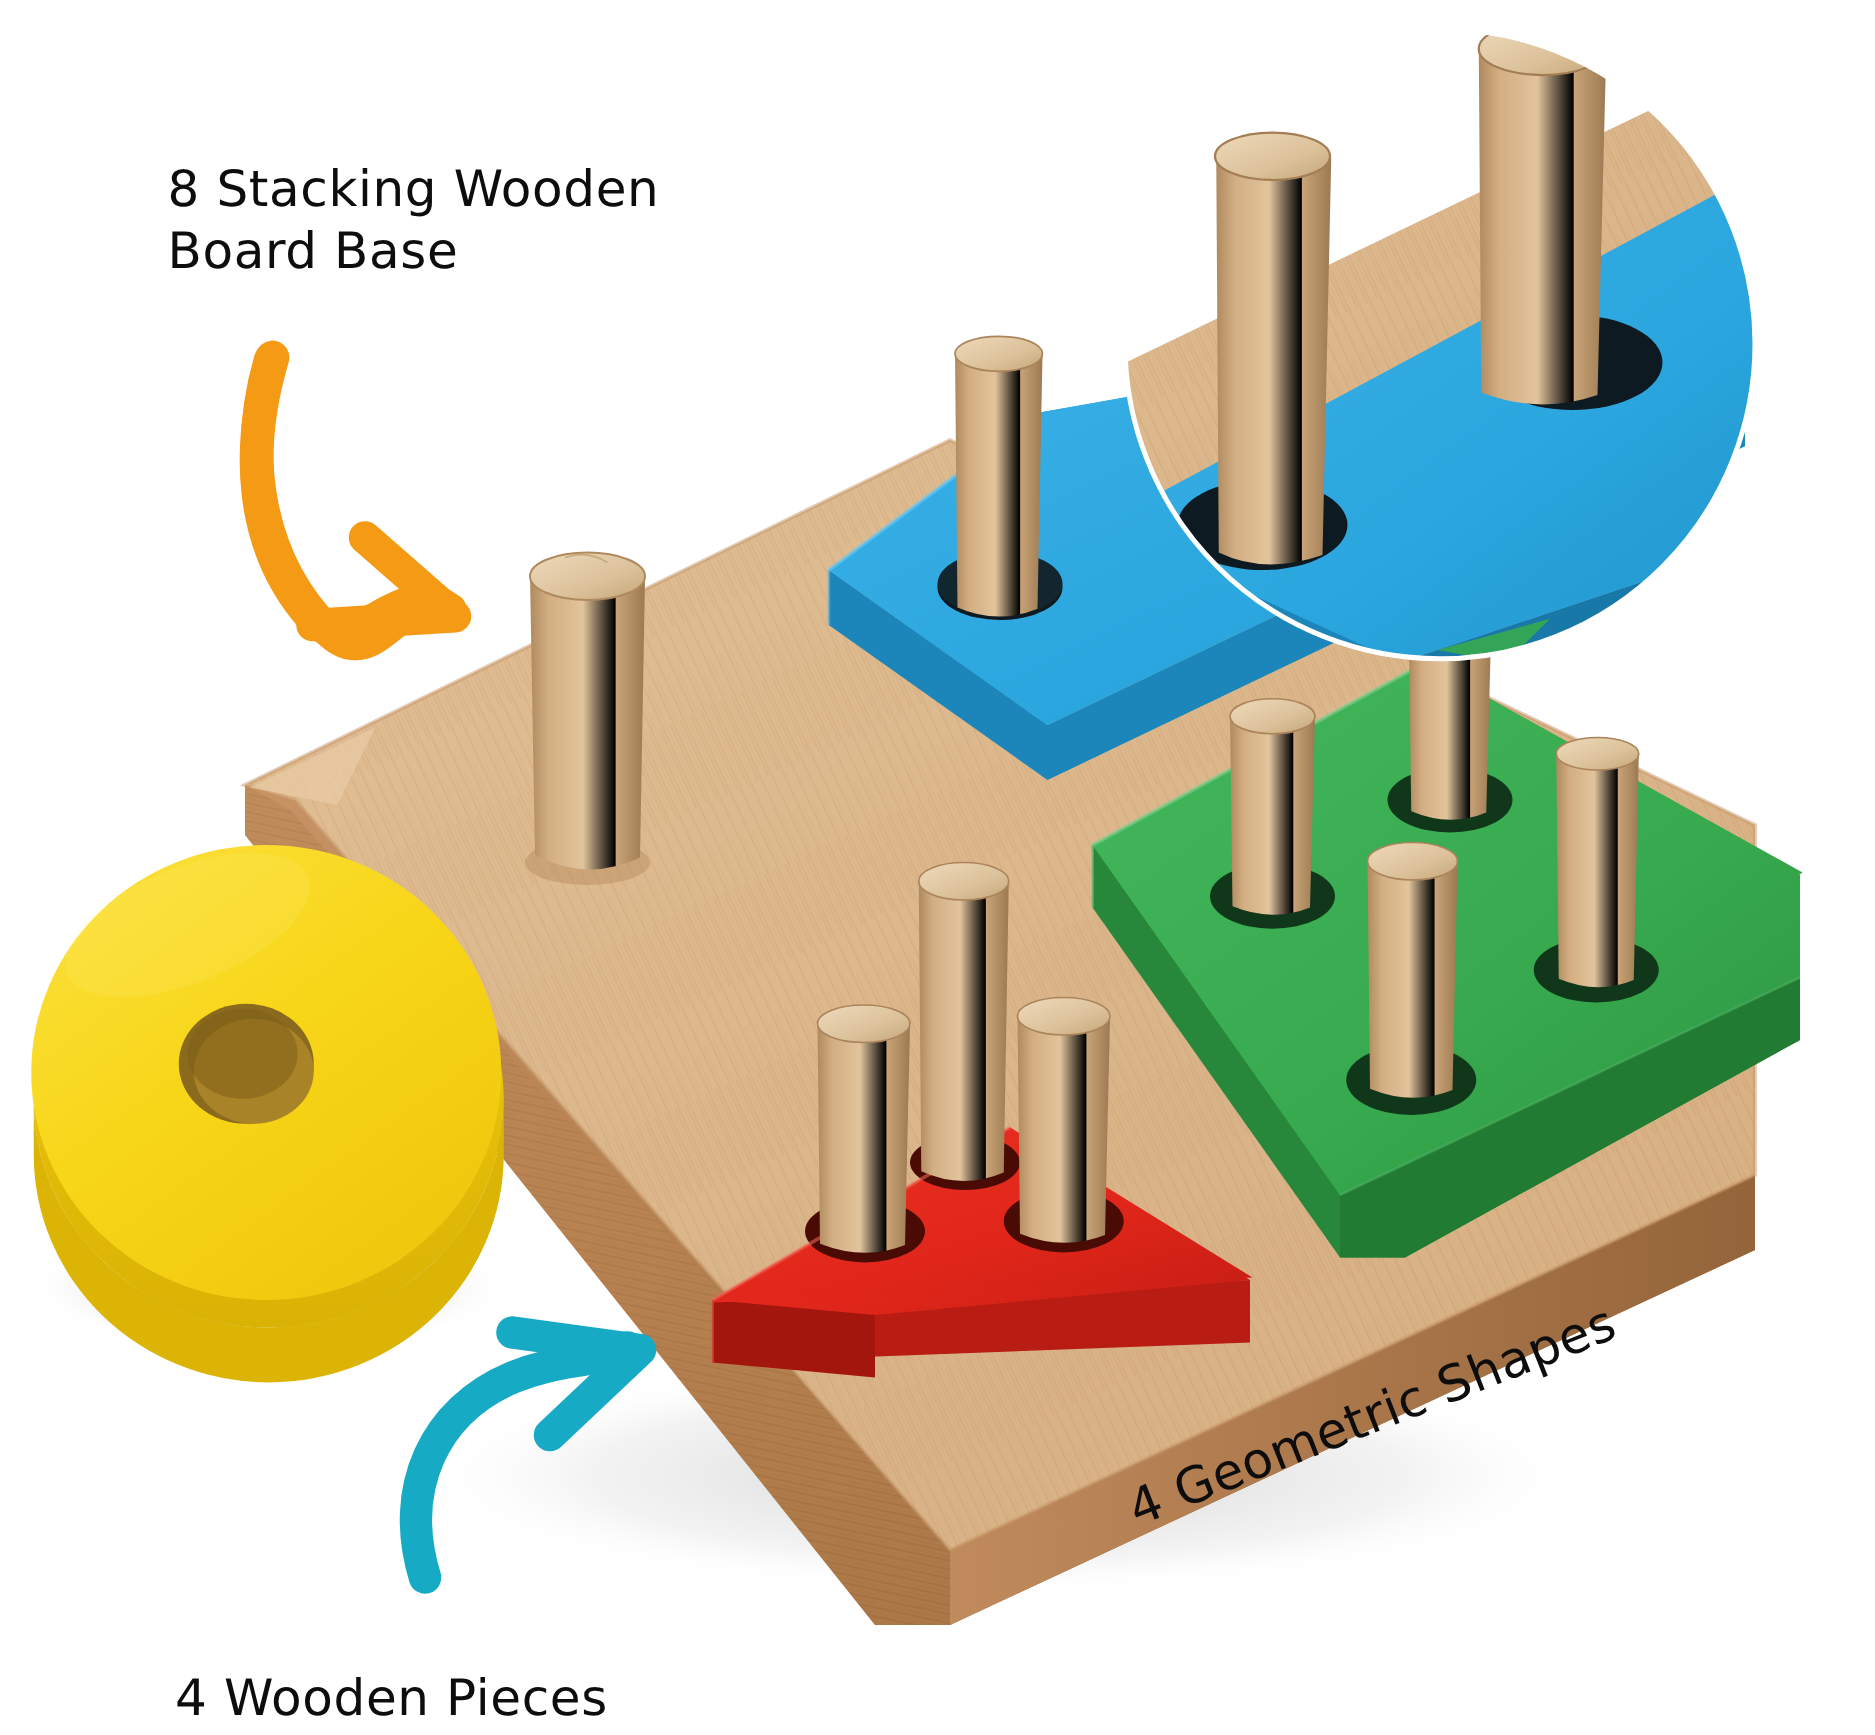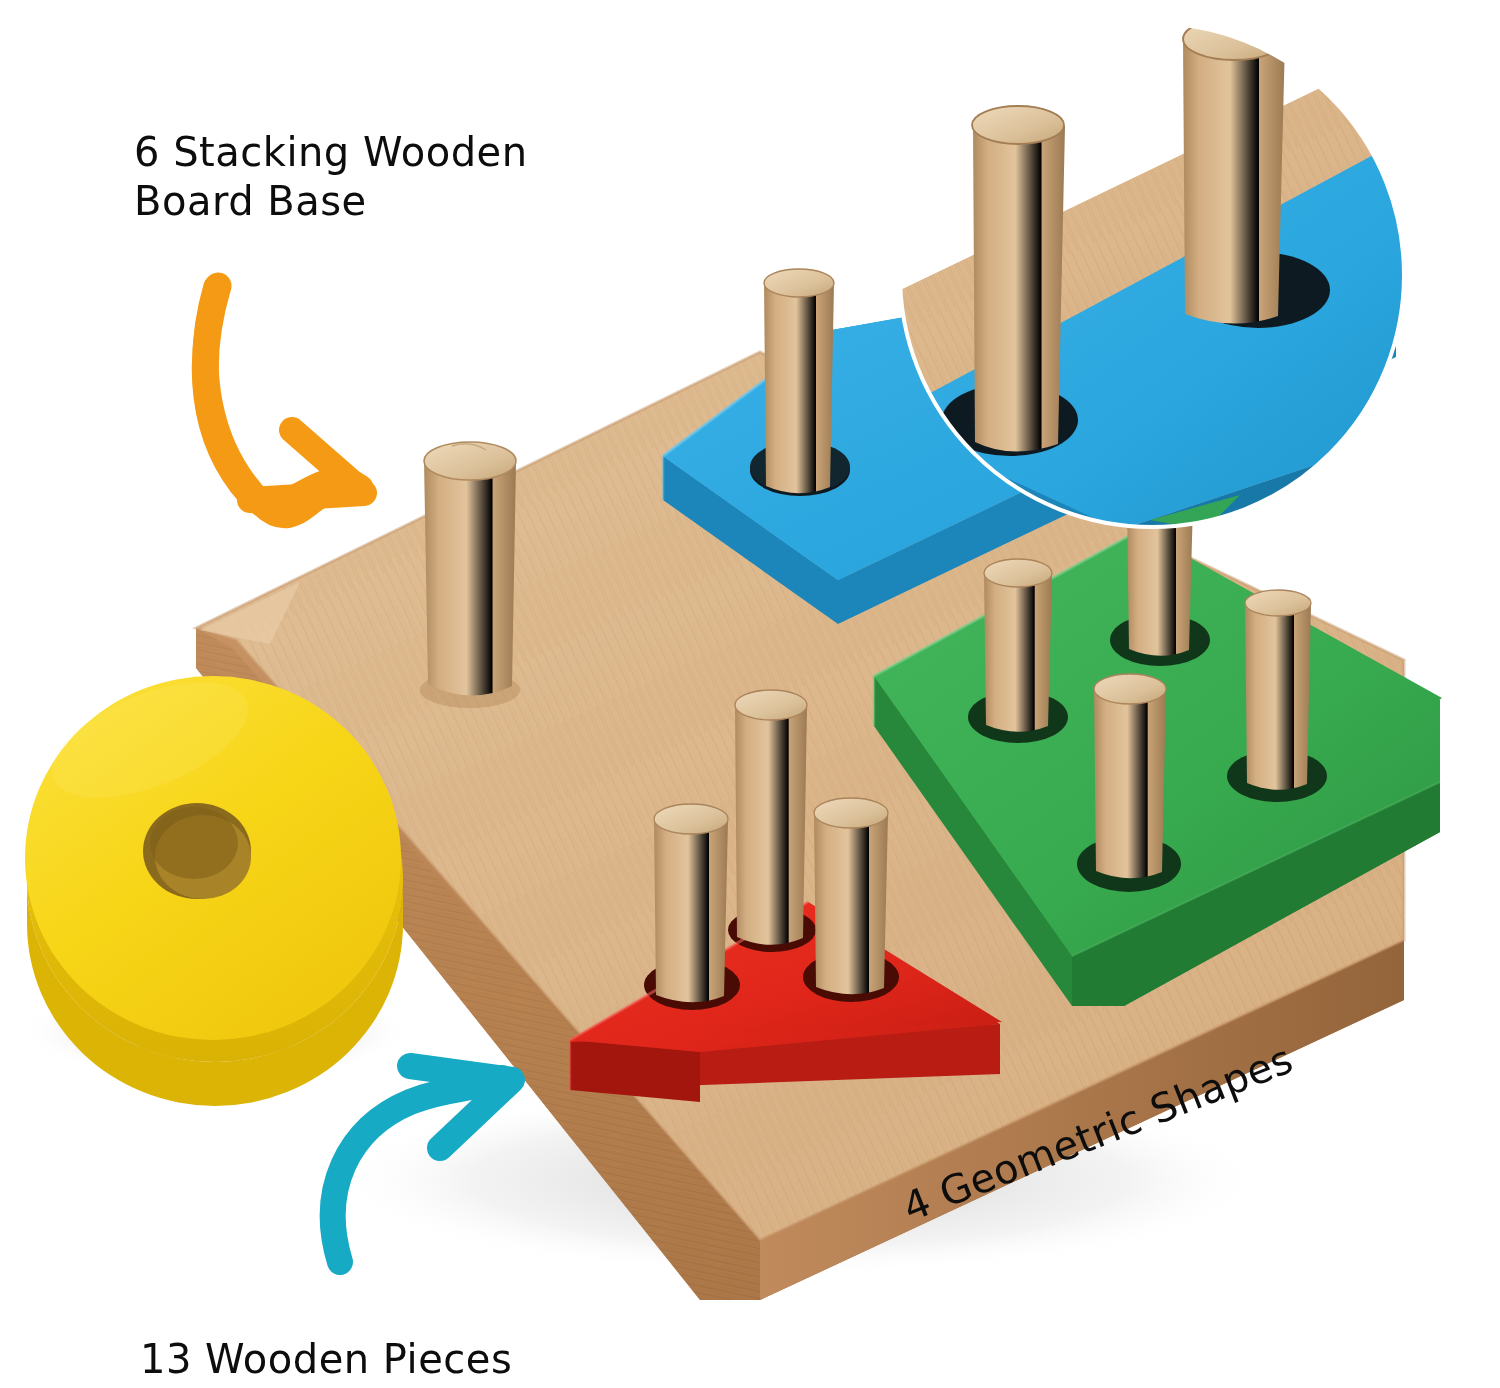--- a/index.html
+++ b/index.html
@@ -301,20 +301,20 @@
     </g>
 
     <g>
       <path d="M340,1262
                C318,1190 348,1128 410,1102
                C450,1086 468,1092 502,1078" fill="none" stroke="#17aac4" stroke-width="26" stroke-linecap="round"></path>
       <path d="M410,1066 L512,1080 L440,1148" fill="none" stroke="#17aac4" stroke-width="26" stroke-linecap="round" stroke-linejoin="round"></path>
     </g>
   </svg>
 
-  <div class="callout noselect" id="label-board">6 Stacking Wooden
+  <div class="callout noselect" id="label-board">8 Stacking Wooden
 Board Base</div>
 
-  <div class="callout noselect" id="label-pieces">13 Wooden Pieces</div>
+  <div class="callout noselect" id="label-pieces">4 Wooden Pieces</div>
 
   <div class="callout noselect" id="label-shapes">4 Geometric Shapes</div>
 
 </div>
 
 </body></html>

